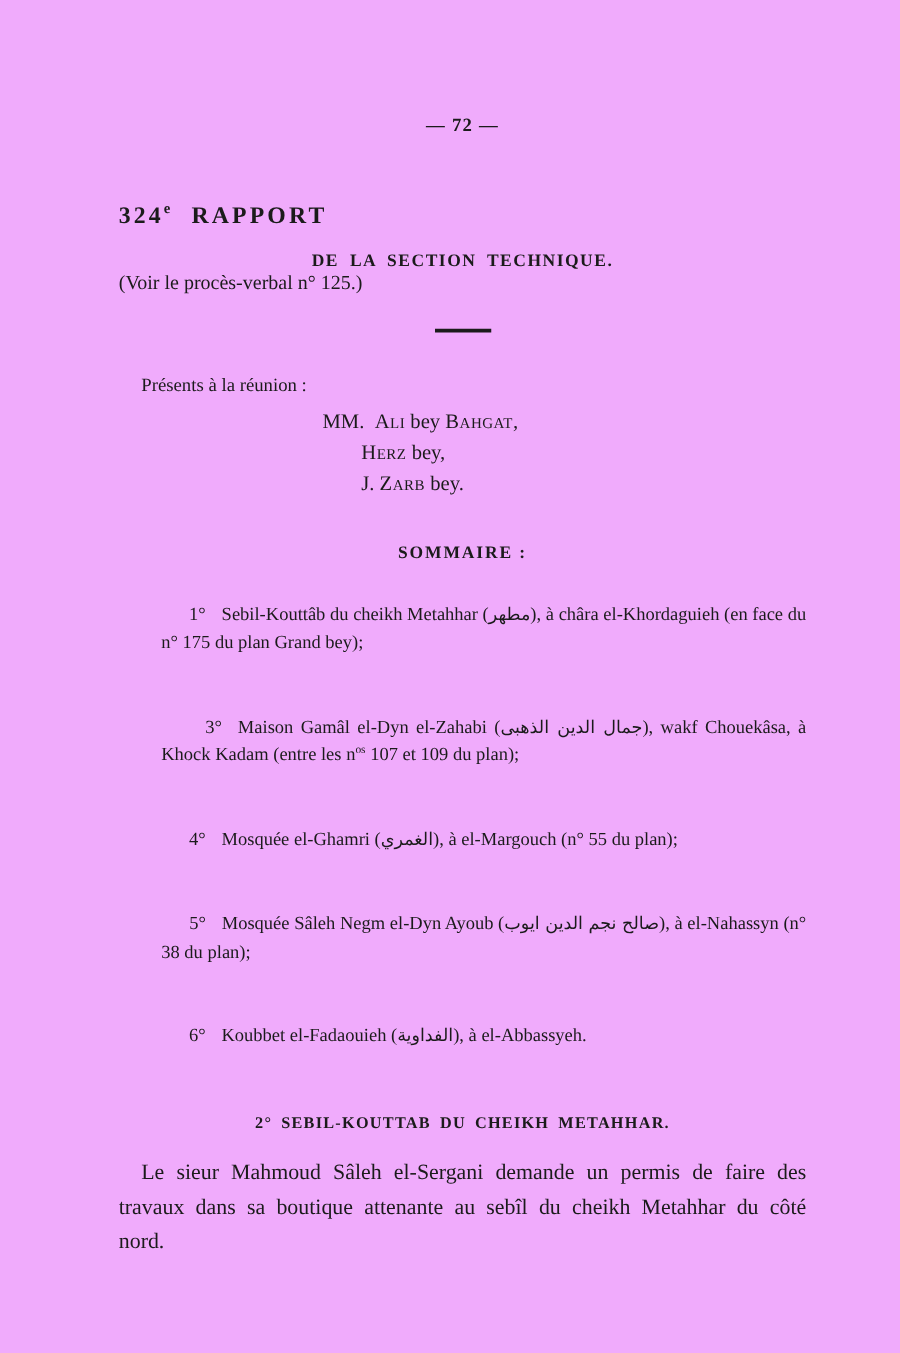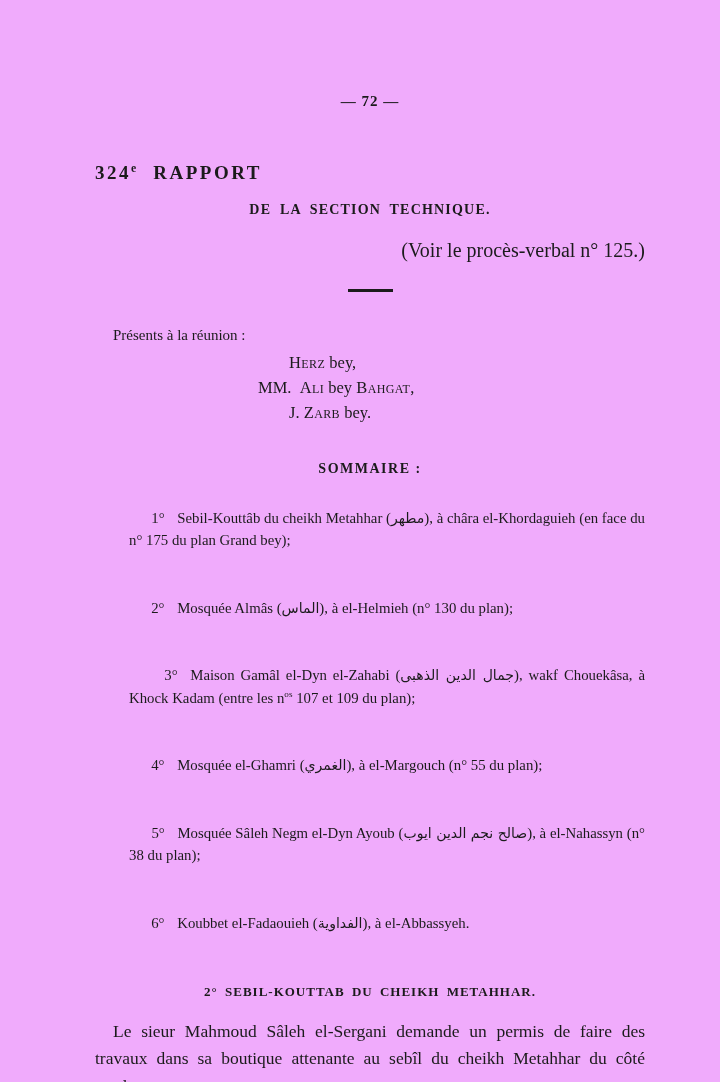--- a/index.html
+++ b/index.html
@@ -37,23 +37,23 @@
   }
   .report-subtitle {
     margin-top: 18px;
     text-align: center;
     font-size: 14px;
     font-weight: bold;
     letter-spacing: 1.2px;
     word-spacing: 4px;
   }
   .see-note {
-    margin-top: 21px;
-    text-align: right;
-    font-size: 20px;
+    margin-top: 0;
+    text-align: left;
+    font-size: 16px;
   }
   .separator-rule {
     width: 45px;
     border: 0;
     border-top: 3px solid #1b1b1b;
     margin: 27px auto 0 auto;
   }
   .dateline {
     margin-top: 17px;
     text-align: right;
@@ -136,33 +136,30 @@
   <div class="report-subtitle">DE LA SECTION TECHNIQUE.</div>
 
   <div class="see-note">(Voir le procès-verbal n° 125.)</div>
 
   <hr class="separator-rule">
 
 
   <div class="presents">Présents à la réunion :</div>
 
   <div class="attendees">
+    <div class="attendee-line"><span class="seg">MM.  </span><span class="seg sc">Ali</span><span class="seg"> bey </span><span class="seg sc">Bahgat</span><span class="seg">,</span></div>
     <div class="attendee-line cont"><span class="seg sc">Herz</span><span class="seg"> bey,</span></div>
-    <div class="attendee-line"><span class="seg">MM.  </span><span class="seg sc">Ali</span><span class="seg"> bey </span><span class="seg sc">Bahgat</span><span class="seg">,</span></div>
     <div class="attendee-line cont"><span class="seg">J. </span><span class="seg sc">Zarb</span><span class="seg"> bey.</span></div>
   </div>
 
   <div class="sommaire-title">SOMMAIRE :</div>
 
   <div class="sommaire-list">
     <div class="som-item">
       <span class="som-num">1°</span><span class="som-text"><span class="seg">Sebil-Kouttâb du cheikh Metahhar (</span><span class="seg ar">مطهر</span><span class="seg">), à châra el-Khordaguieh (en face du n° 175 du plan Grand bey);</span></span>
-    </div>
-    <div class="som-item">
-      <span class="som-num">2°</span><span class="som-text"><span class="seg">Mosquée Almâs (</span><span class="seg ar">الماس</span><span class="seg">), à el-Helmieh (n° 130 du plan);</span></span>
     </div>
     <div class="som-item">
       <span class="som-num">3°</span><span class="som-text"><span class="seg">Maison Gamâl el-Dyn el-Zahabi (</span><span class="seg ar">جمال الدين الذهبى</span><span class="seg">), wakf Chouekâsa, à Khock Kadam (entre les n</span><span class="seg sup">os</span><span class="seg"> 107 et 109 du plan);</span></span>
     </div>
     <div class="som-item">
       <span class="som-num">4°</span><span class="som-text"><span class="seg">Mosquée el-Ghamri (</span><span class="seg ar">الغمري</span><span class="seg">), à el-Margouch (n° 55 du plan);</span></span>
     </div>
     <div class="som-item">
       <span class="som-num">5°</span><span class="som-text"><span class="seg">Mosquée Sâleh Negm el-Dyn Ayoub (</span><span class="seg ar">صالح نجم الدين ايوب</span><span class="seg">), à el-Nahassyn (n° 38 du plan);</span></span>
     </div>

